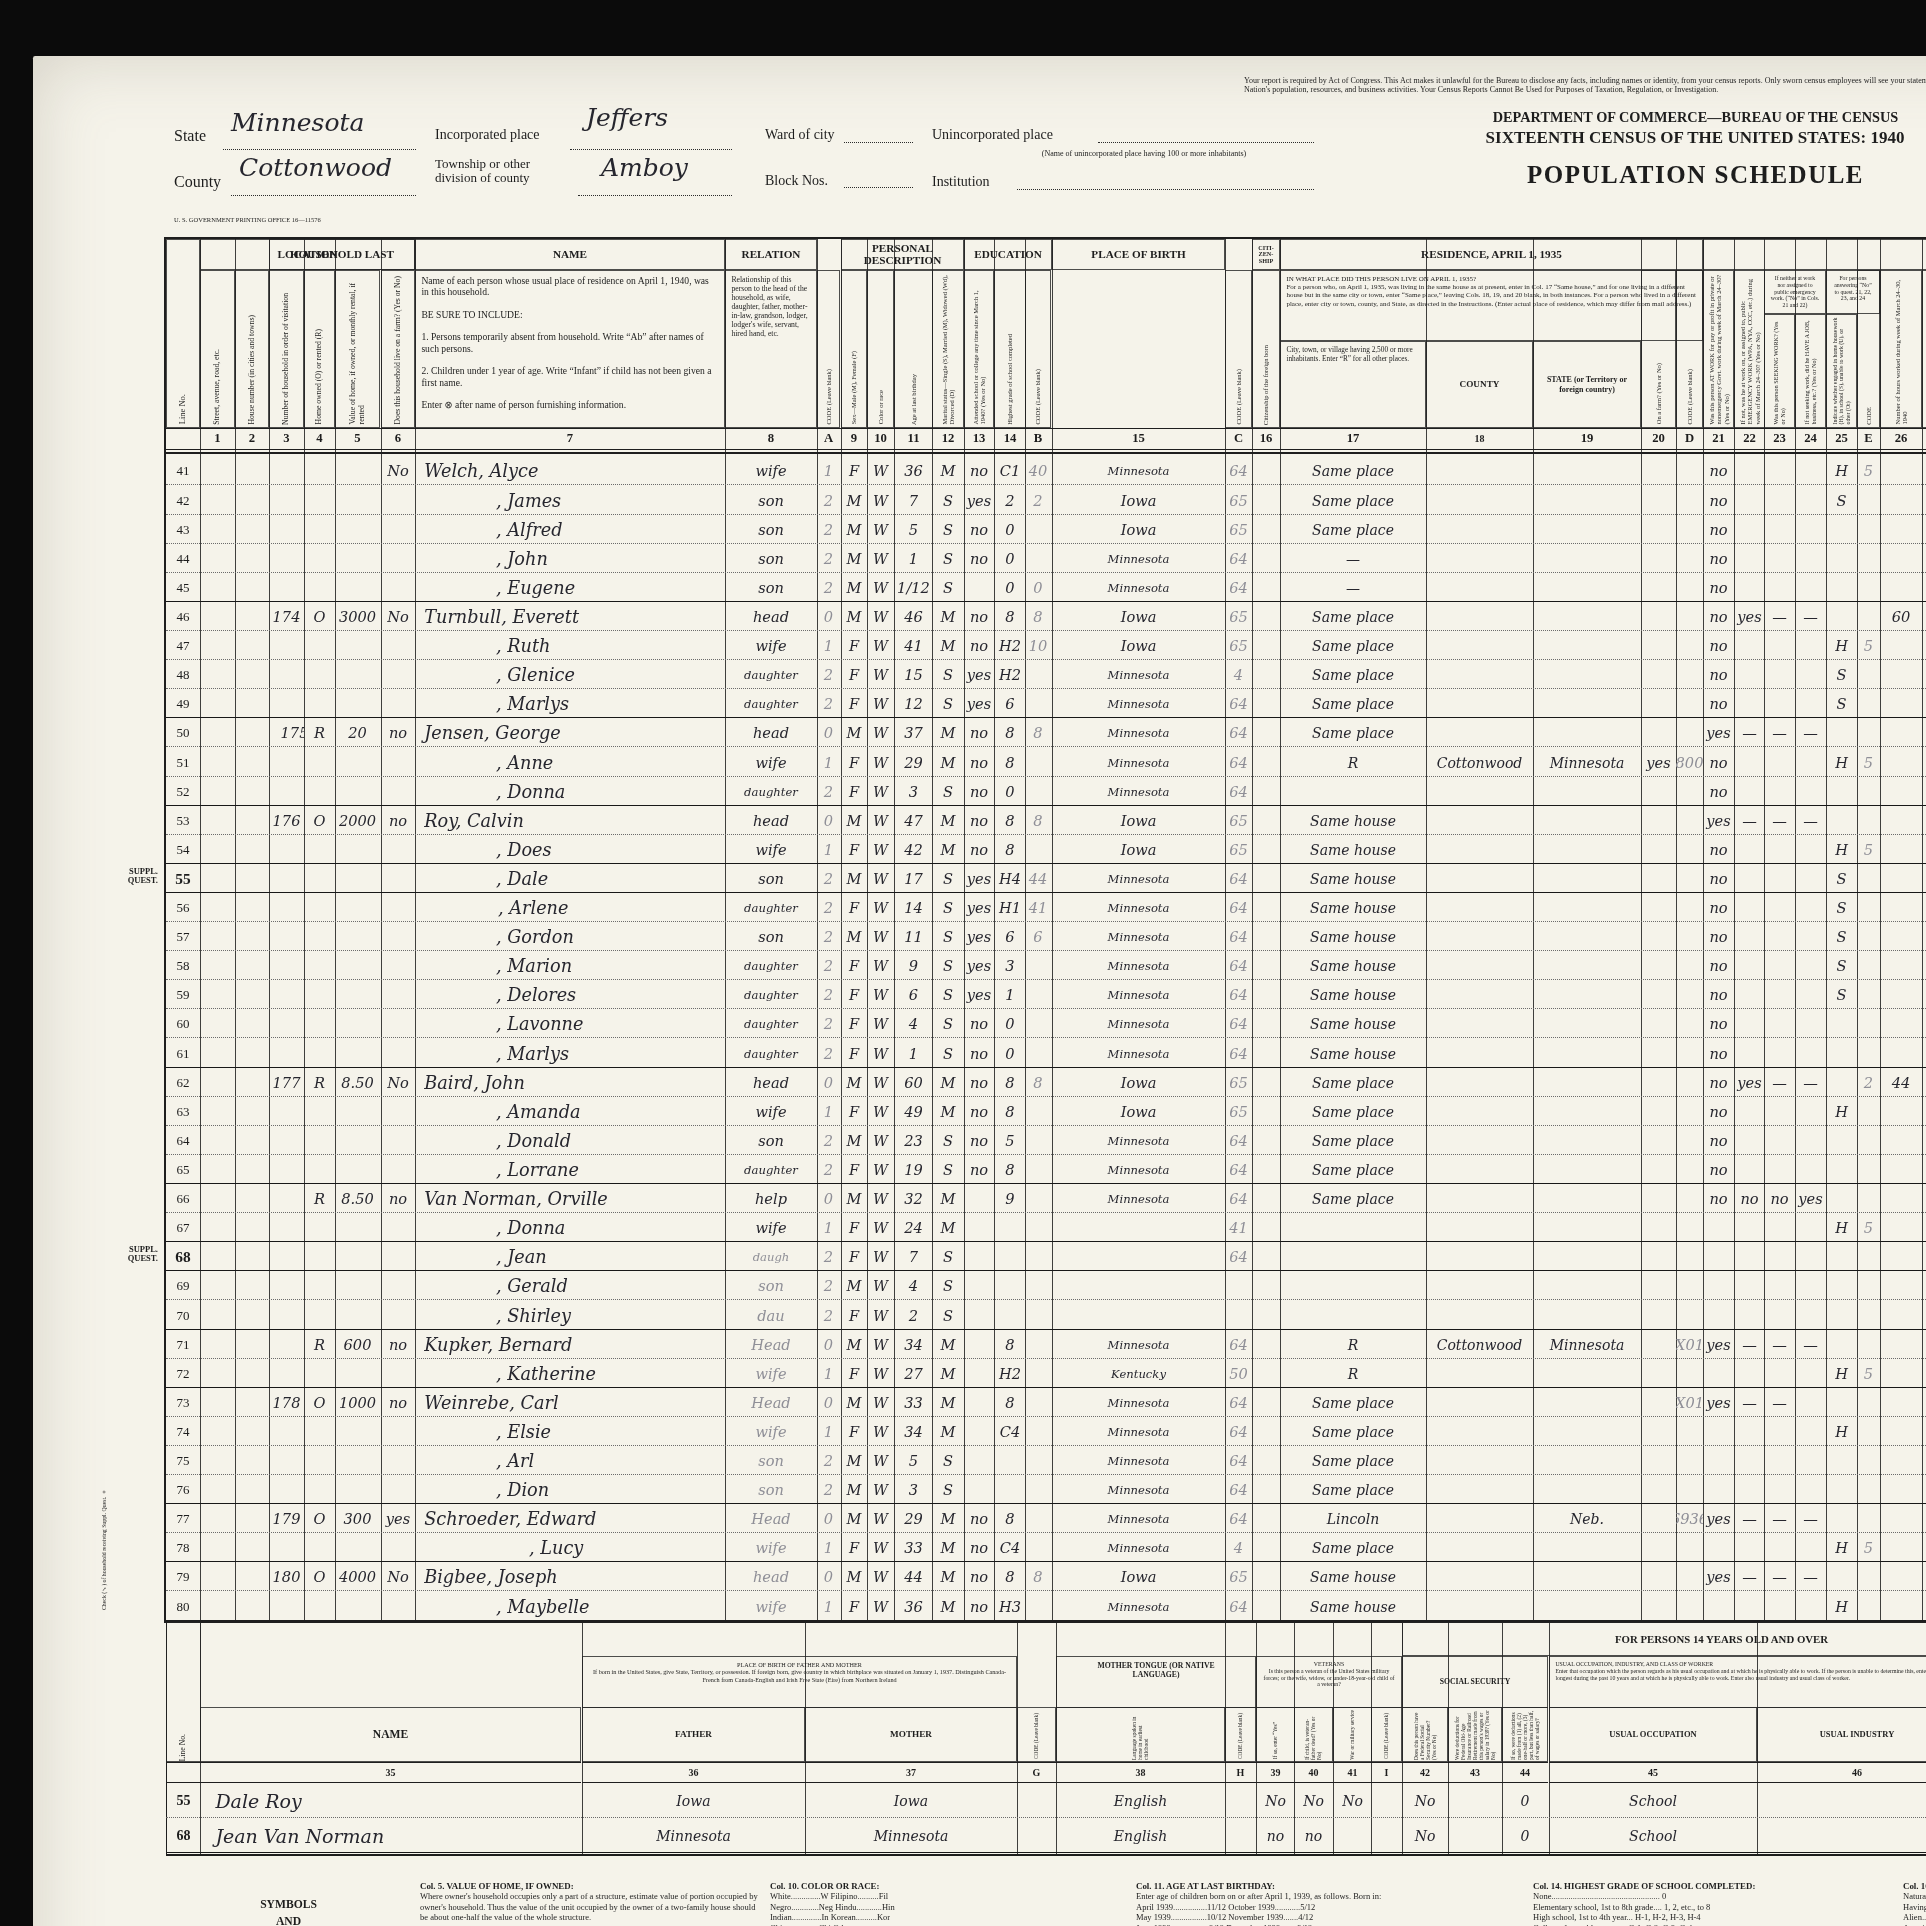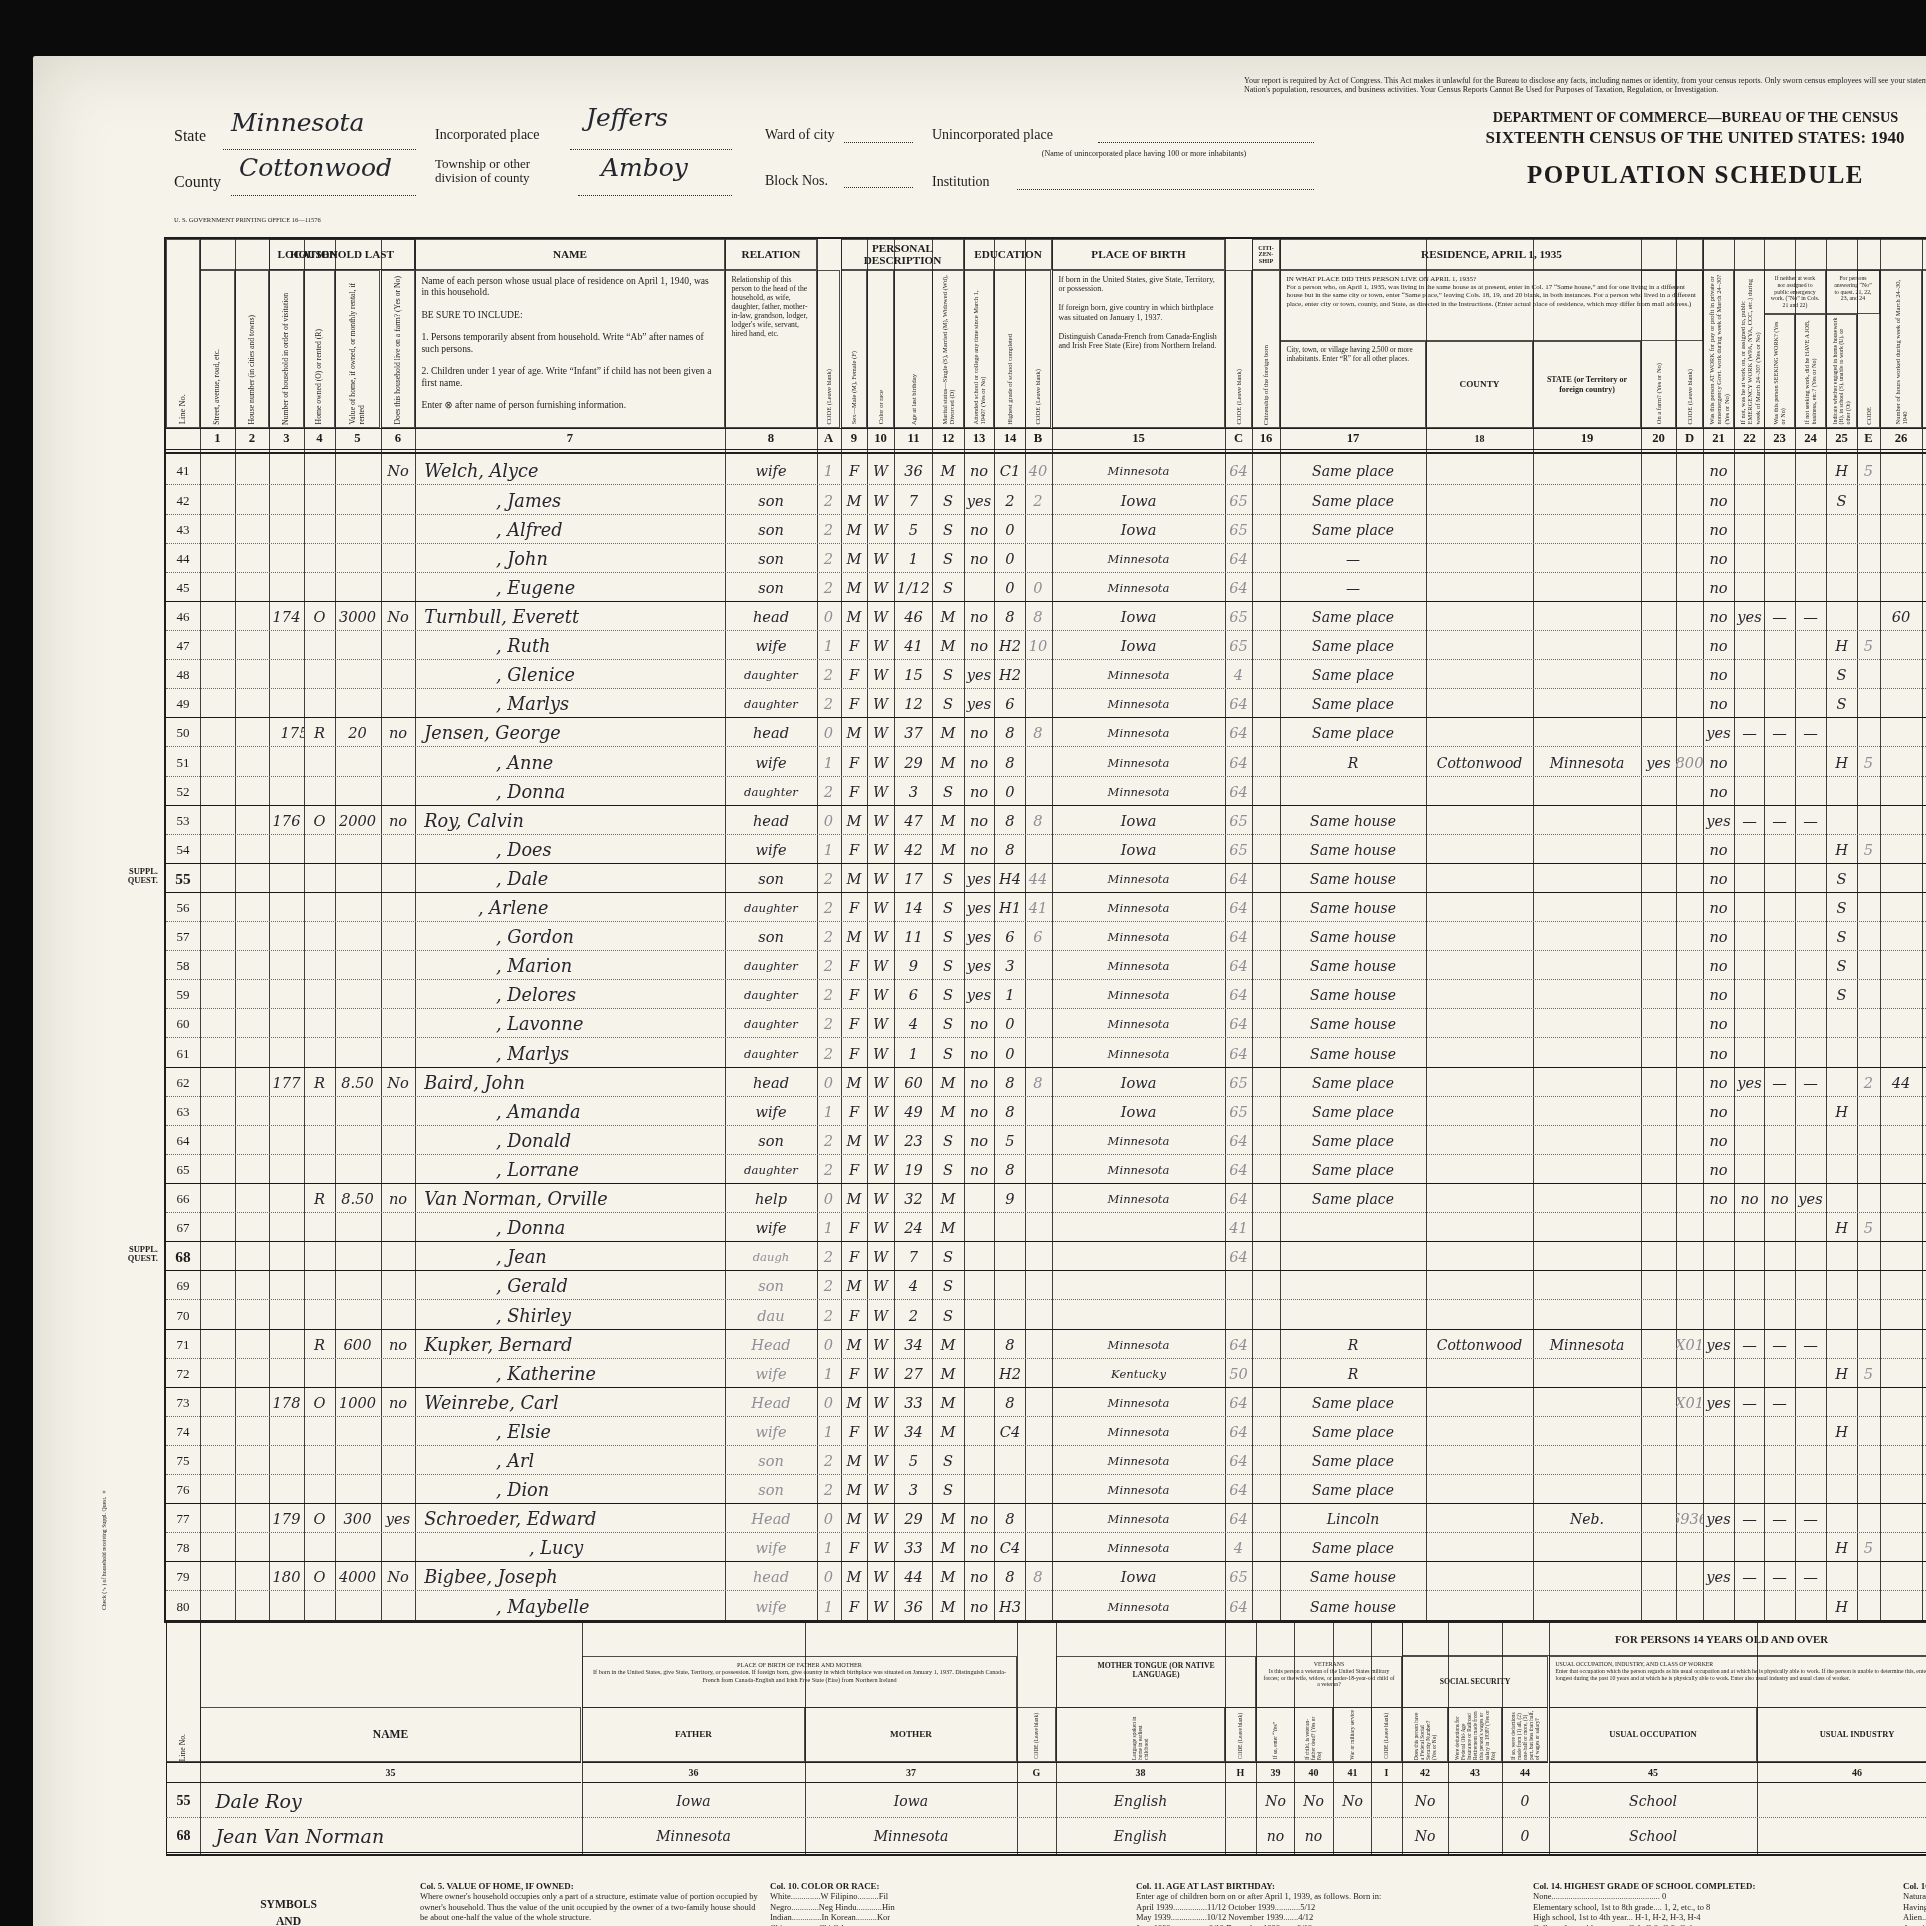--- a/index.html
+++ b/index.html
@@ -197,25 +197,20 @@
     <div class="hb print pre" style="left: 415px; top: 270px; width: 310px; height: 158px; font-size: 9.6px; padding: 3.9px 5.4px; line-height: 1.18;">Name of each person whose usual place of residence on April 1, 1940, was in this household.
 
 BE SURE TO INCLUDE:
 
 1. Persons temporarily absent from household.  Write “Ab” after names of such persons.
 
 2. Children under 1 year of age.  Write “Infant” if child has not been given a first name.
 
 Enter ⊗ after name of person furnishing information.</div>
     <div class="hb print pre" style="left: 725px; top: 270px; width: 92px; height: 158px; font-size: 7.7px; padding: 3.9px 5.4px; line-height: 1.18;">Relationship of this person to the head of the household, as wife, daughter, father, mother-in-law, grandson, lodger, lodger's wife, servant, hired hand, etc.</div>
-    <div class="hb print pre" style="left: 1052px; top: 270px; width: 173px; height: 158px; font-size: 8px; padding: 3.9px 5.4px; line-height: 1.18;">If born in the United States, give State, Territory, or possession.
-
-If foreign born, give country in which birthplace was situated on January 1, 1937.
-
-Distinguish Canada-French from Canada-English and Irish Free State (Eire) from Northern Ireland.</div>
     <div class="hb print pre" style="left: 1280px; top: 270px; width: 423px; height: 71px; font-size: 7px; padding: 3.9px 5.4px; line-height: 1.18;">IN WHAT PLACE DID THIS PERSON LIVE ON APRIL 1, 1935?
 For a person who, on April 1, 1935, was living in the same house as at present, enter in Col. 17 “Same house,” and for one living in a different house but in the same city or town, enter “Same place,” leaving Cols. 18, 19, and 20 blank, in both instances.  For a person who lived in a different place, enter city or town, county, and State, as directed in the Instructions.  (Enter actual place of residence, which may differ from mail address.)</div>
     <div class="hb print pre" style="left: 1280px; top: 341px; width: 146px; height: 87px; font-size: 7.3px; padding: 3.9px 5.4px; line-height: 1.18;">City, town, or village having 2,500 or more inhabitants.  Enter “R” for all other places.</div>
     <div class="hb print pre" style="left: 1426px; top: 341px; width: 107px; height: 87px; font-size: 9.2px; padding: 3.9px 5.4px; line-height: 1.18; display: flex; align-items: center; justify-content: center; text-align: center; font-weight: bold;">COUNTY</div>
     <div class="hb print pre" style="left: 1533px; top: 341px; width: 108px; height: 87px; font-size: 8px; padding: 3.9px 5.4px; line-height: 1.18; display: flex; align-items: center; justify-content: center; text-align: center; font-weight: bold;">STATE (or Territory or foreign country)</div>
     <div class="hb print pre" style="left: 1764px; top: 270px; width: 62px; height: 44px; font-size: 5.8px; padding: 3.9px 5.4px; line-height: 1.18; text-align: center;">If neither at work nor assigned to public emergency work. (“No” in Cols. 21 and 22)</div>
     <div class="hb print pre" style="left: 1826px; top: 270px; width: 54px; height: 44px; font-size: 5.8px; padding: 3.9px 5.4px; line-height: 1.18; text-align: center;">For persons answering “No” to quest. 21, 22, 23, and 24</div>
     <div class="cellTxt print bold" style="left: 166px; top: 428px; width: 34px; height: 21px; font-size: 12.7px;"></div>
     <div class="cellTxt print bold" style="left: 200px; top: 428px; width: 35px; height: 21px; font-size: 12.7px;">1</div>
     <div class="cellTxt print bold" style="left: 235px; top: 428px; width: 34px; height: 21px; font-size: 12.7px;">2</div>
@@ -515,21 +510,21 @@
     <div class="cellTxt hw" style="left: 964px; top: 864px; width: 30px; height: 29px; font-size: 14.6px; justify-content: center; padding-left: 0px; white-space: nowrap;">yes</div>
     <div class="cellTxt hw" style="left: 994px; top: 864px; width: 32px; height: 29px; font-size: 14.6px; justify-content: center; padding-left: 0px; white-space: nowrap;">H4</div>
     <div class="cellTxt hw pencil" style="left: 1025px; top: 864px; width: 26px; height: 29px; font-size: 14.6px; justify-content: center; padding-left: 0px; white-space: nowrap;">44</div>
     <div class="cellTxt hw" style="left: 1052px; top: 864px; width: 173px; height: 29px; font-size: 11.6px; justify-content: center; padding-left: 0px; white-space: nowrap;">Minnesota</div>
     <div class="cellTxt hw pencil" style="left: 1225px; top: 864px; width: 27px; height: 29px; font-size: 14.6px; justify-content: center; padding-left: 0px; white-space: nowrap;">64</div>
     <div class="cellTxt hw" style="left: 1280px; top: 864px; width: 146px; height: 29px; font-size: 14px; justify-content: center; padding-left: 0px; white-space: nowrap;">Same house</div>
     <div class="cellTxt hw" style="left: 1703px; top: 864px; width: 31px; height: 29px; font-size: 14.6px; justify-content: center; padding-left: 0px; white-space: nowrap;">no</div>
     <div class="cellTxt hw" style="left: 1826px; top: 864px; width: 31px; height: 29px; font-size: 14.6px; justify-content: center; padding-left: 0px; white-space: nowrap;">S</div>
     <div class="abs" style="left: 166px; top: 893px; width: 2454px; height: 29px; border-bottom: 0.8px dotted rgb(107, 107, 107);"></div>
     <div class="cellTxt print" style="left: 166px; top: 893px; width: 34px; height: 29px; font-size: 13px;">56</div>
-    <div class="cellTxt hw" style="left: 415px; top: 893px; width: 310px; height: 29px; font-size: 17.7px; justify-content: flex-start; padding-left: 63px; white-space: nowrap;">, Arlene</div>
+    <div class="cellTxt hw" style="left: 415px; top: 893px; width: 310px; height: 29px; font-size: 17.7px; justify-content: flex-start; padding-left: 83px; white-space: nowrap;">, Arlene</div>
     <div class="cellTxt hw" style="left: 725px; top: 893px; width: 92px; height: 29px; font-size: 11.6px; justify-content: center; padding-left: 0px; white-space: nowrap;">daughter</div>
     <div class="cellTxt hw pencil" style="left: 817px; top: 893px; width: 23px; height: 29px; font-size: 14.6px; justify-content: center; padding-left: 0px; white-space: nowrap;">2</div>
     <div class="cellTxt hw" style="left: 841px; top: 893px; width: 26px; height: 29px; font-size: 14.6px; justify-content: center; padding-left: 0px; white-space: nowrap;">F</div>
     <div class="cellTxt hw" style="left: 867px; top: 893px; width: 27px; height: 29px; font-size: 14.6px; justify-content: center; padding-left: 0px; white-space: nowrap;">W</div>
     <div class="cellTxt hw" style="left: 894px; top: 893px; width: 39px; height: 29px; font-size: 14.6px; justify-content: center; padding-left: 0px; white-space: nowrap;">14</div>
     <div class="cellTxt hw" style="left: 932px; top: 893px; width: 32px; height: 29px; font-size: 14.6px; justify-content: center; padding-left: 0px; white-space: nowrap;">S</div>
     <div class="cellTxt hw" style="left: 964px; top: 893px; width: 30px; height: 29px; font-size: 14.6px; justify-content: center; padding-left: 0px; white-space: nowrap;">yes</div>
     <div class="cellTxt hw" style="left: 994px; top: 893px; width: 32px; height: 29px; font-size: 14.6px; justify-content: center; padding-left: 0px; white-space: nowrap;">H1</div>
     <div class="cellTxt hw pencil" style="left: 1025px; top: 893px; width: 26px; height: 29px; font-size: 14.6px; justify-content: center; padding-left: 0px; white-space: nowrap;">41</div>
     <div class="cellTxt hw" style="left: 1052px; top: 893px; width: 173px; height: 29px; font-size: 11.6px; justify-content: center; padding-left: 0px; white-space: nowrap;">Minnesota</div>

